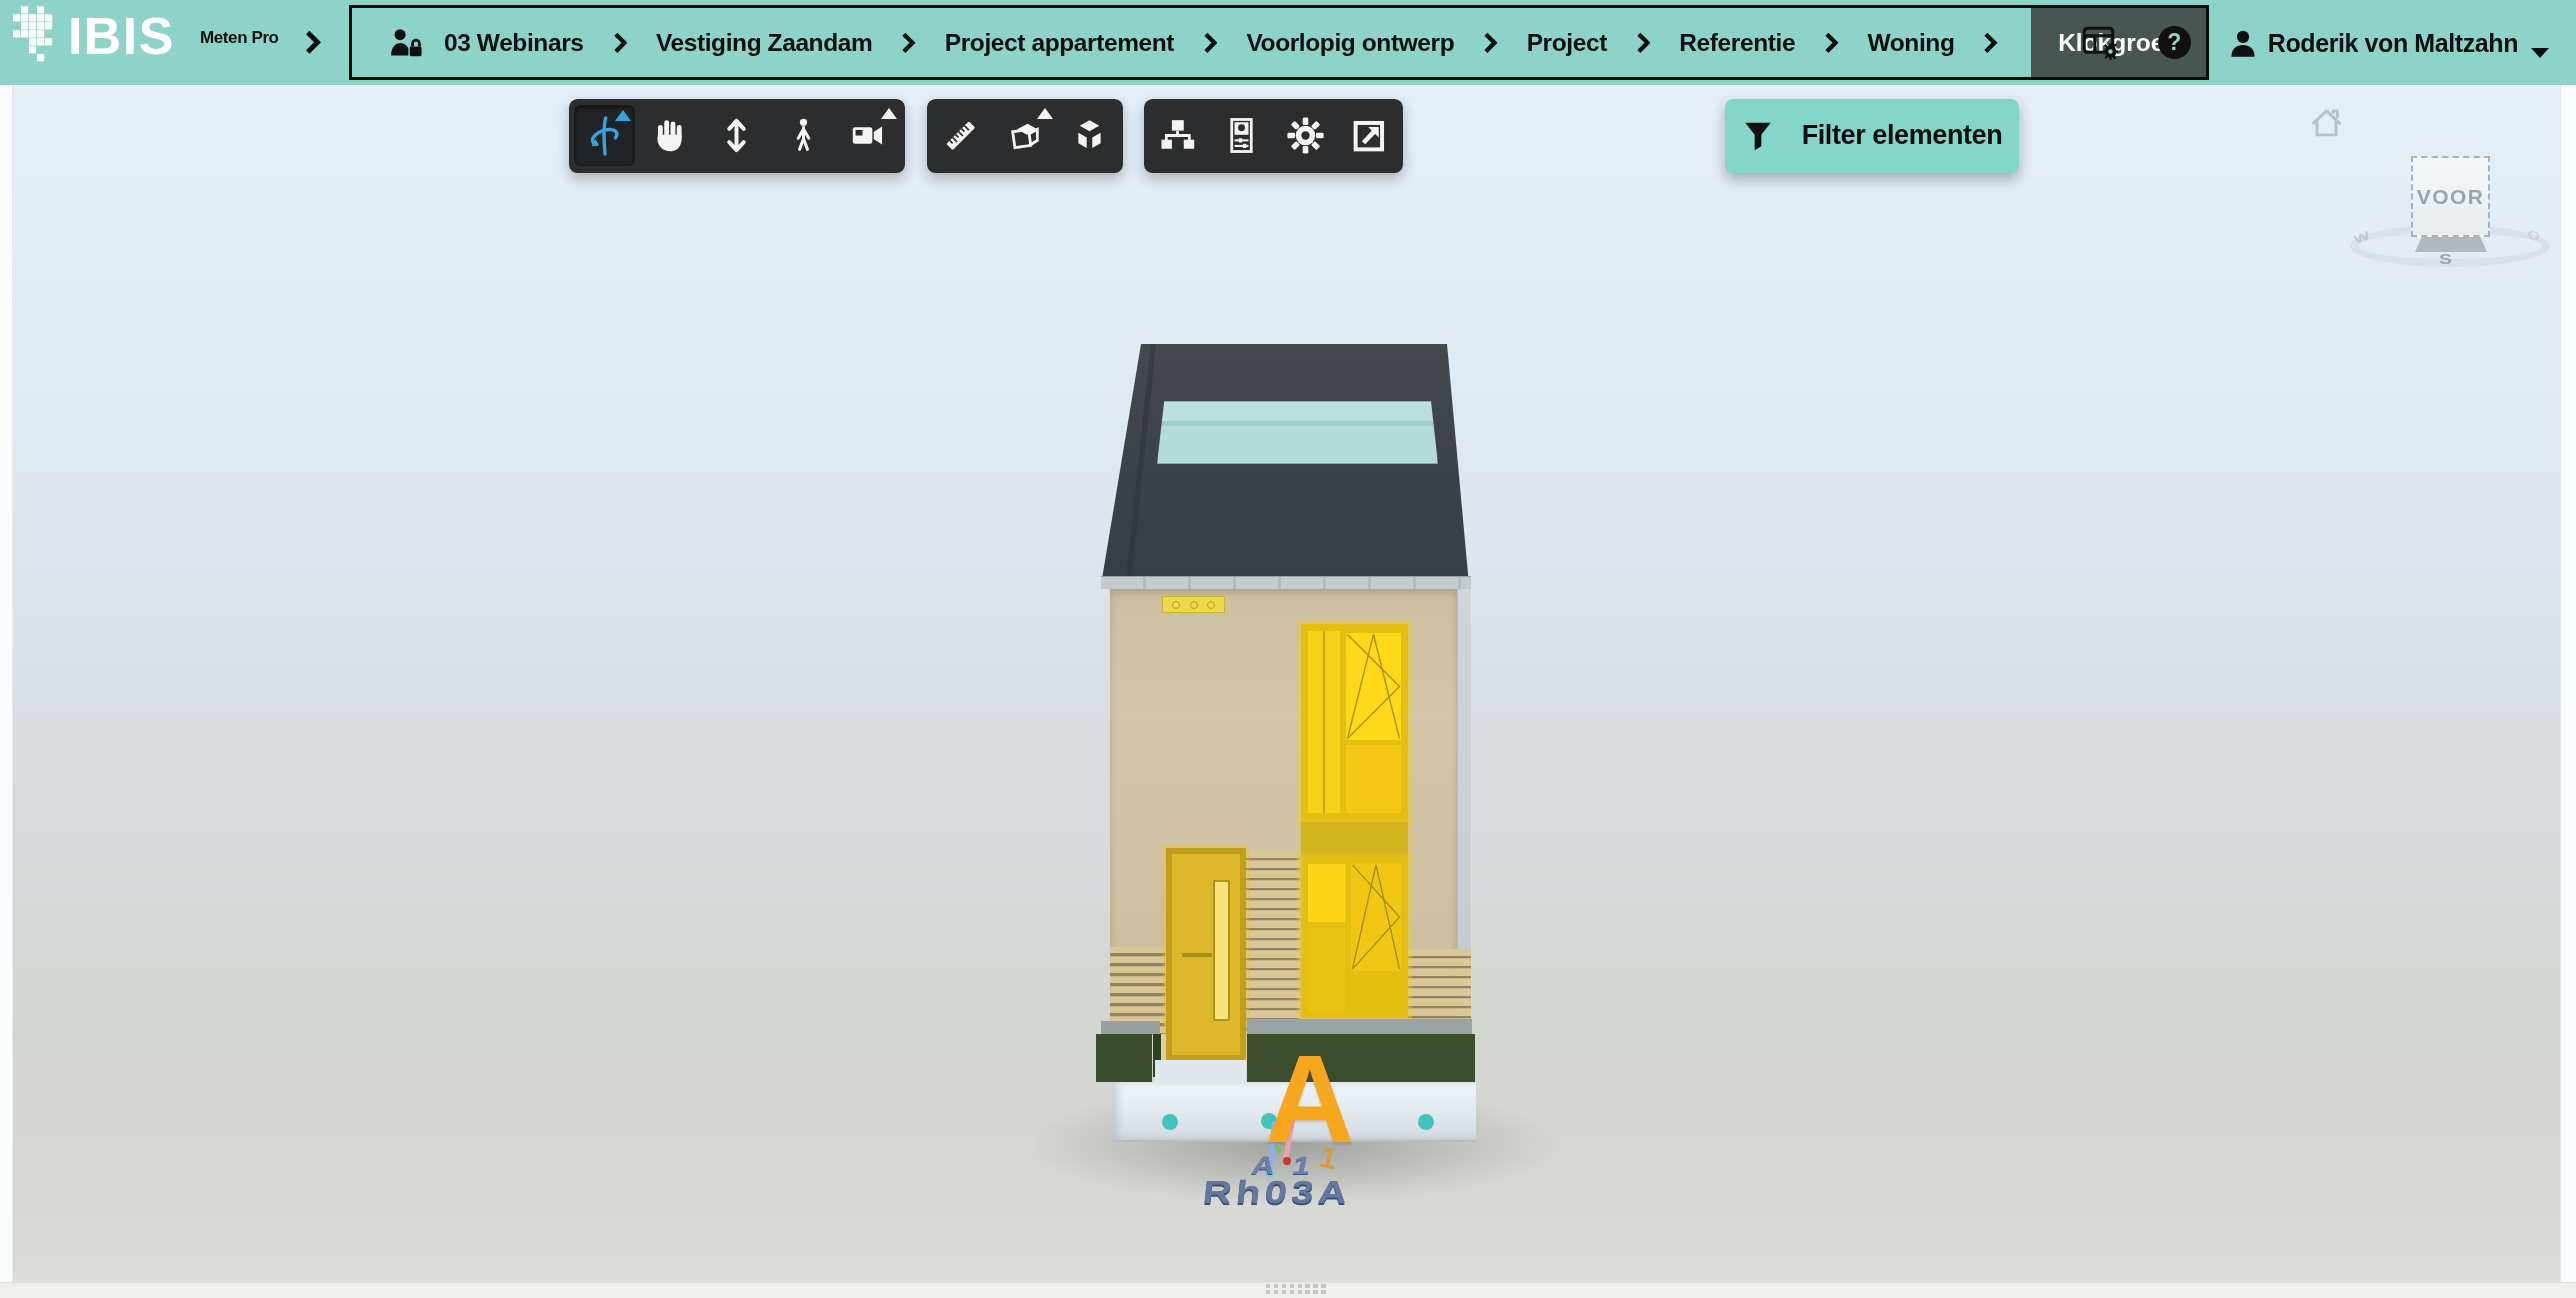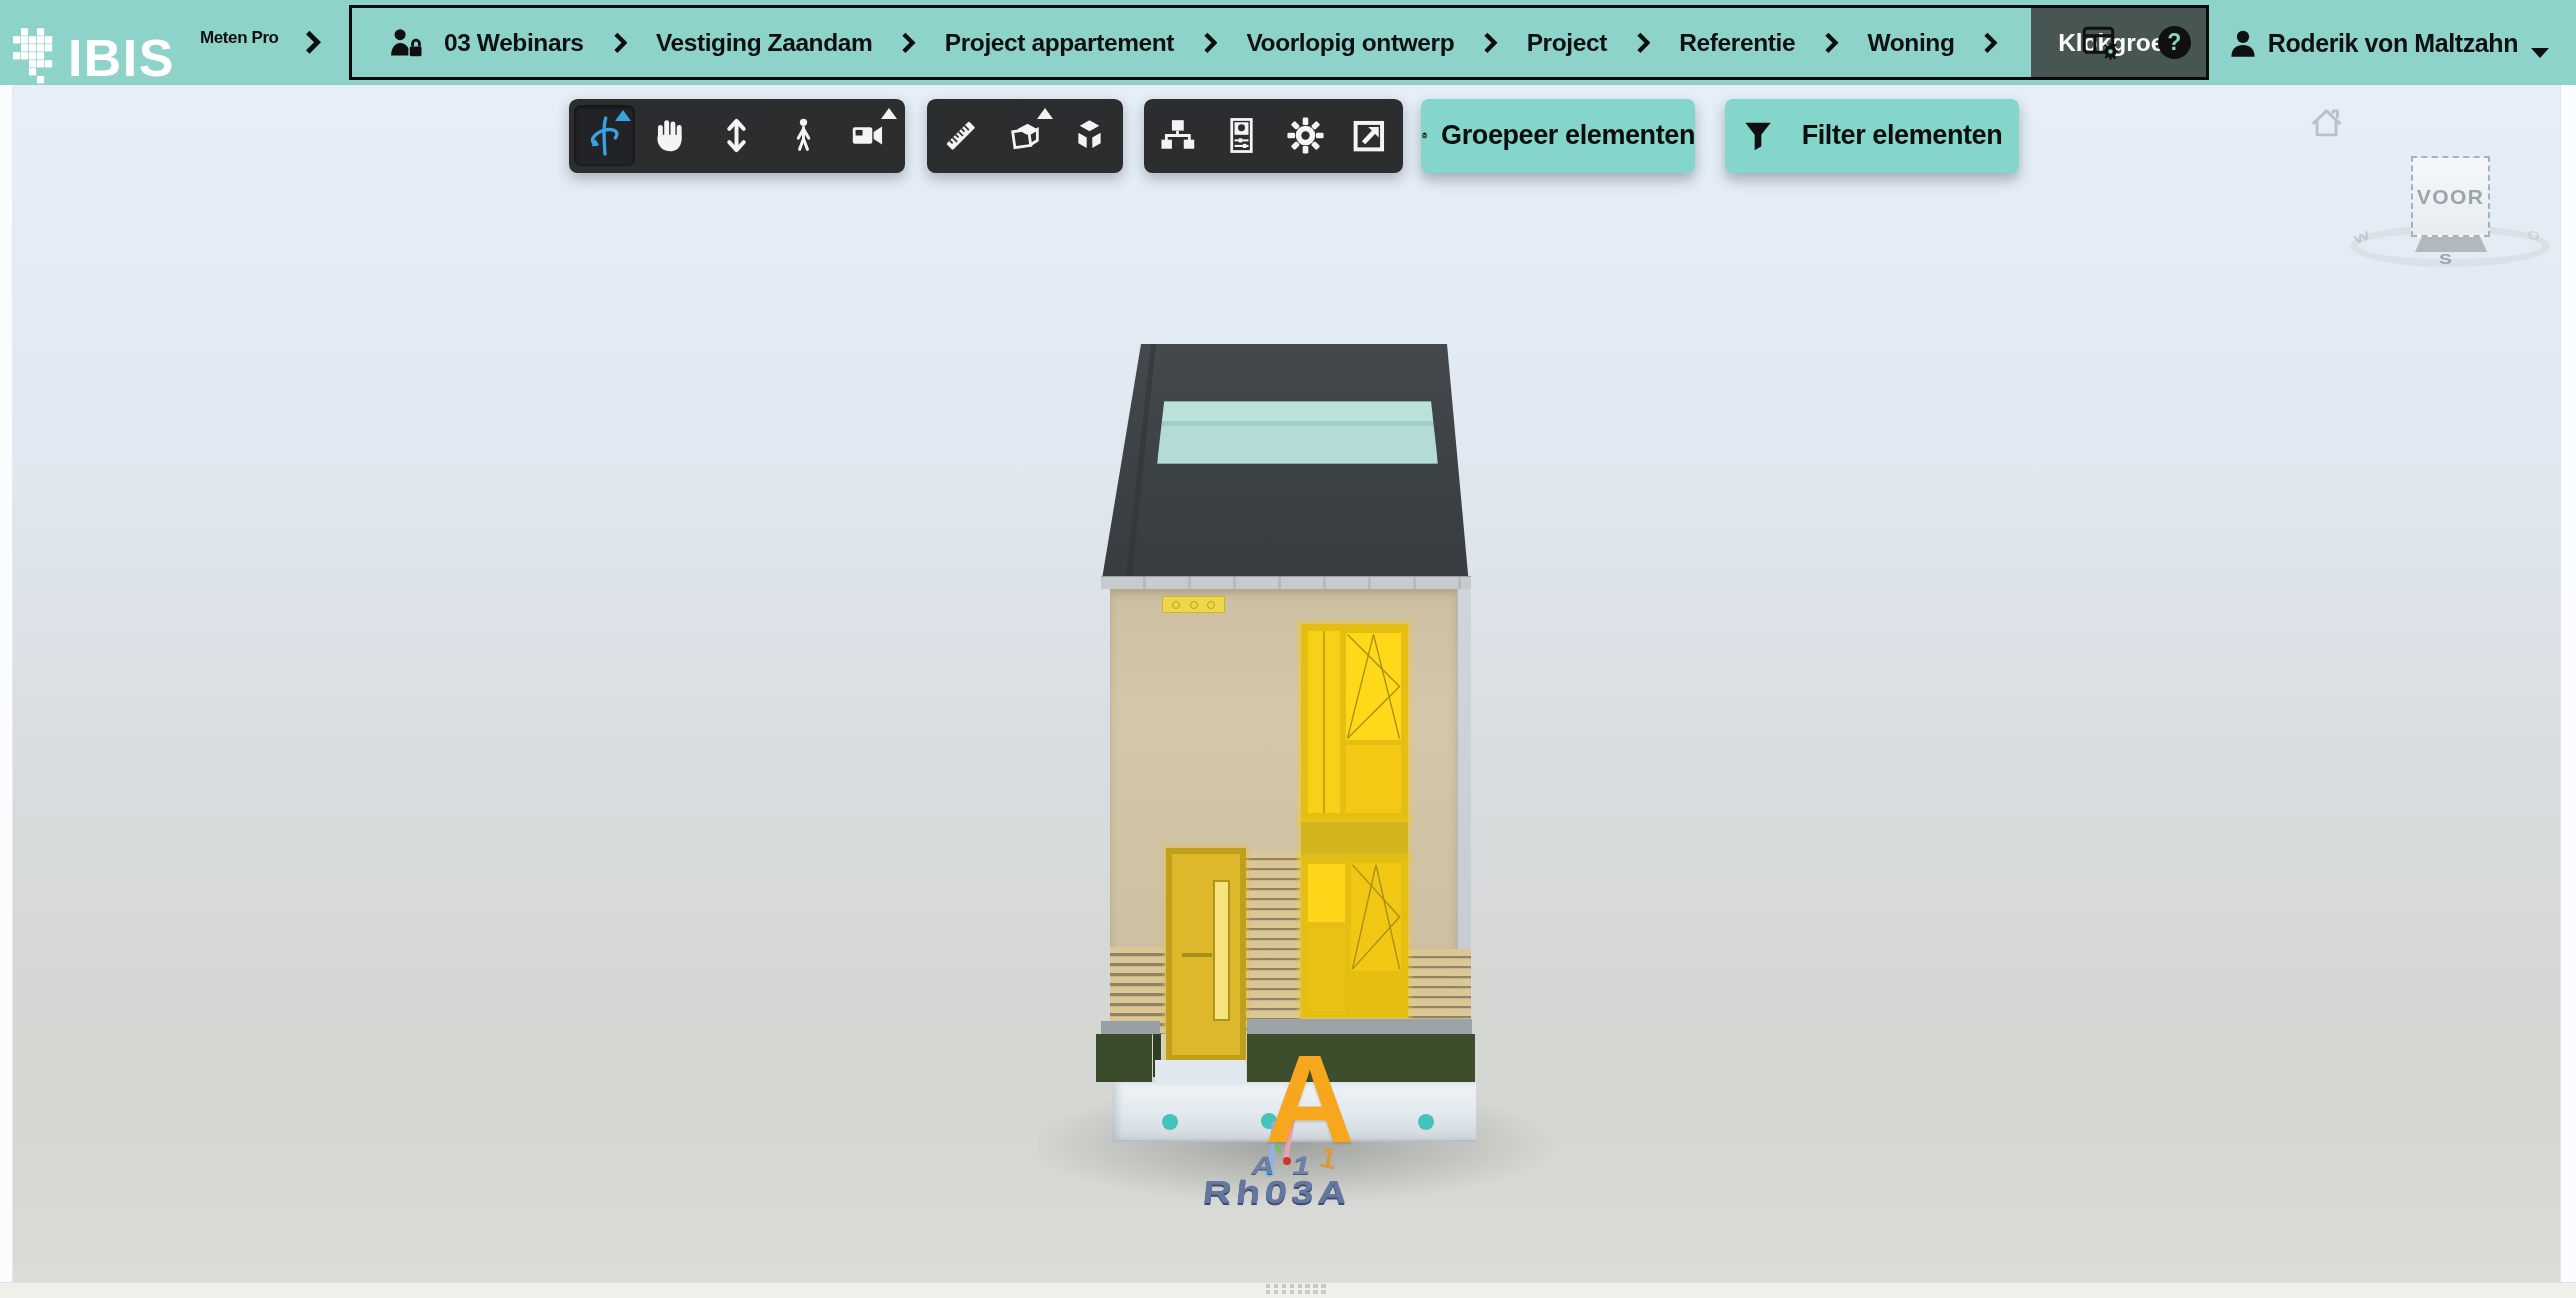--- a/index.html
+++ b/index.html
@@ -3,21 +3,21 @@
 <meta charset="utf-8">
 <style>
   * { margin:0; padding:0; box-sizing:border-box; }
   html,body { width:2576px; height:1298px; overflow:hidden;
     font-family:"Liberation Sans", sans-serif; }
   .nowrap { white-space:nowrap; }
 
   
   .header { position:absolute; left:0; top:0; width:2576px; height:85px;
     background:#8ed3c9; z-index:50; }
-  .logo { position:absolute; left:13px; top:24px; display:flex; align-items:center; gap:10px; cursor:pointer; }
+  .logo { position:absolute; left:13px; top:2px; display:flex; align-items:center; gap:10px; cursor:pointer; }
   .logo-text { color:#ffffff; font-size:52px; font-weight:700; letter-spacing:1.4px; line-height:68px; }
   .root-item { position:absolute; left:200px; top:0; height:75px; display:flex; align-items:center;
     font-size:17px; font-weight:700; color:#101010; letter-spacing:-0.4px; cursor:pointer; }
   .root-chev { position:absolute; left:304px; top:0; height:85px; display:flex; align-items:center; }
   .crumb-box { position:absolute; left:349px; top:5px; height:75px; border:3.6px solid #0b0b0b;
     display:flex; align-items:center; padding-left:37px; }
   .crumb { font-size:24.5px; font-weight:700; color:#101010; letter-spacing:-0.4px;
     margin-right:29px; white-space:nowrap; cursor:pointer; }
   .crumb-chev { margin-right:29px; display:flex; align-items:center; }
   .crumb-lock { margin-right:19px; display:flex; align-items:center; }
@@ -488,30 +488,20 @@
     </div>
     <div class="tool">
       <svg width="37" height="37" viewBox="0 0 56 56">
         <rect x="7" y="9" width="40" height="40" fill="none" stroke="#f4f4f4" stroke-width="6"></rect>
         <path d="M19 39 L36 21" stroke="#f4f4f4" stroke-width="7"></path>
         <path d="M26 15 H42 V31 Z" fill="#f4f4f4"></path>
       </svg>
     </div>
   </div>
 
-  <div class="action-btn btn-group">
-    <svg width="33" height="33" viewBox="0 0 48 48">
-      <g fill="#101010">
-        <path d="M24 3 L41 12.5 24 22 7 12.5 Z"></path>
-        <path d="M7 19.5 L24 29 41 19.5 41 25 24 34.5 7 25 Z"></path>
-        <path d="M7 29.5 L24 39 41 29.5 41 35 24 44.5 7 35 Z"></path>
-      </g>
-    </svg>
-    <span>Groepeer elementen</span>
-  </div>
   <div class="action-btn btn-filter">
     <svg width="32" height="33" viewBox="0 0 48 48">
       <path d="M5 5 H43 L29 23 V40 L19 46 V23 Z" fill="#101010"></path>
     </svg>
     <span>Filter elementen</span>
   </div>
 
   <div class="home-btn">
     <svg width="35" height="35" viewBox="0 0 48 48">
       <g fill="none" stroke="#b9c2c9" stroke-width="4" stroke-linejoin="round">

